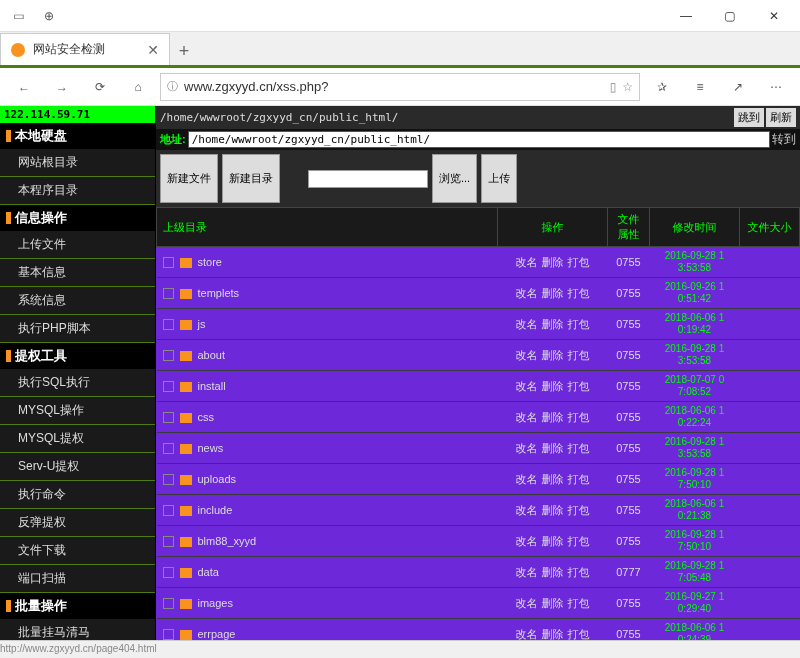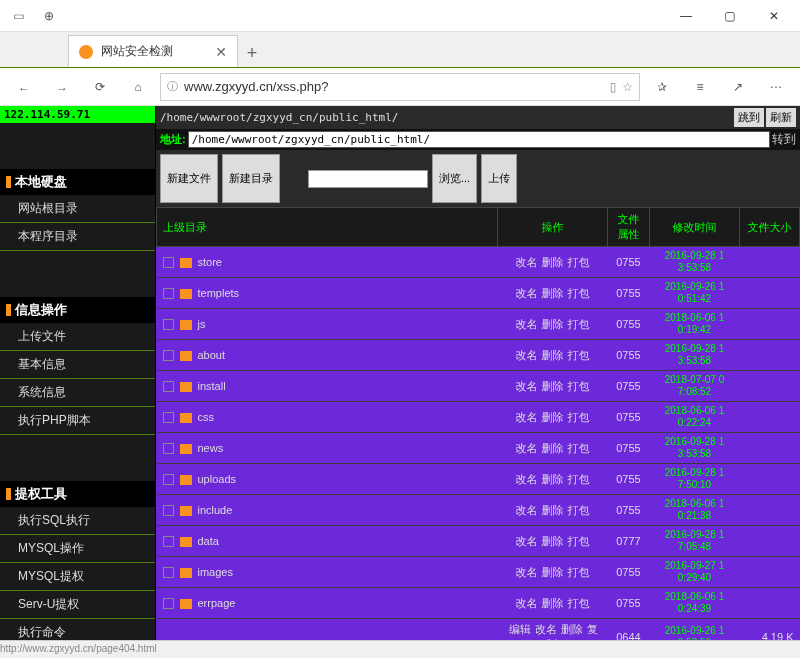--- a/index.html
+++ b/index.html
@@ -5,42 +5,42 @@
 * { box-sizing: border-box; margin: 0; padding: 0; }
 body { font-family: "Microsoft YaHei", Arial, sans-serif; font-size: 12px; background: #f0f0f0; width: 800px; height: 658px; overflow: hidden; }
 
 
 .titlebar { height: 32px; background: #fff; border-bottom: 1px solid #e0e0e0; display: flex; align-items: center; justify-content: flex-end; padding: 0 4px; }
 .titlebar .win-btn { width: 44px; height: 28px; display: flex; align-items: center; justify-content: center; color: #333; }
 .titlebar-left { flex: 1; display: flex; align-items: center; }
 .tb-icon { width: 30px; height: 28px; display: flex; align-items: center; justify-content: center; color: #555; }
 
 
-.tabstrip { height: 36px; background: #f0f0f0; display: flex; align-items: flex-end; padding-left: 68px; border-bottom: 1px solid #4d7c0f; position: relative; }
+.tabstrip { height: 36px; background: #f0f0f0; display: flex; align-items: flex-end; border-bottom: 3px solid #4d7c0f; position: relative; }
 .tab { height: 32px; background: #fff; border: 1px solid #ccc; border-bottom: none; display: flex; align-items: center; padding: 0 10px; min-width: 170px; gap: 8px; }
 .tab .favicon { width: 14px; height: 14px; background: #f7931e; border-radius: 50%; }
 .tab .tab-title { flex: 1; font-size: 12px; color: #333; }
 .tab .tab-close { color: #666; font-size: 14px; }
 .newtab { width: 28px; height: 28px; display: flex; align-items: center; justify-content: center; color: #666; font-size: 18px; }
 
 
 .toolbar { height: 38px; background: #fff; border-bottom: 1px solid #e0e0e0; display: flex; align-items: center; padding: 0 8px; gap: 6px; }
 .tool-btn { width: 32px; height: 30px; display: flex; align-items: center; justify-content: center; color: #555; }
 .urlbar { flex: 1; height: 28px; border: 1px solid #ccc; display: flex; align-items: center; padding: 0 6px; gap: 6px; background: #fff; }
 .urlbar .lock { color: #888; font-size: 11px; }
 .urlbar input { flex: 1; border: none; outline: none; font-size: 13px; color: #333; background: transparent; }
 .urlbar .url-icon { color: #888; }
 
 
 .content { display: flex; height: calc(658px - 32px - 36px - 38px); background: #2a2a2a; }
 
 
 .sidebar { width: 156px; background: #1a1a1a; color: #ccc; overflow-y: auto; border-right: 1px solid #000; }
 .ip-label { background: #00ff00; color: #000; padding: 2px 4px; font-size: 11px; font-family: monospace; font-weight: bold; }
-.side-header { background: #000; color: #fff; padding: 4px 6px; font-weight: bold; font-size: 13px; display: flex; align-items: center; gap: 4px; margin-top: 46px; }
+.side-header { background: #000; color: #fff; padding: 4px 6px; font-weight: bold; font-size: 13px; display: flex; align-items: center; gap: 4px; }
 .side-header::before { content: ''; width: 5px; height: 12px; background: #f7931e; }
 .side-item { padding: 5px 6px 5px 18px; color: #ddd; font-size: 12px; border-bottom: 1px solid #4d7c0f; cursor: pointer; }
 
 
 .main { flex: 1; background: #6d28d9; color: #ccc; display: flex; flex-direction: column; overflow: hidden; }
 .path-row { display: flex; align-items: center; padding: 2px 4px; gap: 2px; background: #2a2a2a; }
 .path-row .path-text { flex: 1; font-family: monospace; font-size: 11px; color: #ddd; }
 .path-row .path-btn { background: #ddd; color: #000; padding: 2px 4px; font-size: 11px; cursor: pointer; }
 .addr-row { display: flex; align-items: center; padding: 2px 4px; gap: 2px; background: #111; }
 .addr-row .addr-label { color: #00ff00; font-size: 11px; font-weight: bold; }
@@ -216,20 +216,27 @@
               <td class="fsize"></td>
             </tr>
             <tr>
               <td><span class="chk"></span><span class="folder-icon"></span><span>include</span></td>
               <td style="text-align: center;"><span class="op-link">改名</span><span class="op-link">删除</span><span class="op-link">打包</span></td>
               <td class="perm">0755</td>
               <td class="mtime">2018-06-06 1<br>0:21:38</td>
               <td class="fsize"></td>
             </tr>
             <tr>
+              <td><span class="chk"></span><span class="folder-icon"></span><span>blm88_xyyd</span></td>
+              <td style="text-align: center;"><span class="op-link">改名</span><span class="op-link">删除</span><span class="op-link">打包</span></td>
+              <td class="perm">0755</td>
+              <td class="mtime">2016-09-28 1<br>7:50:10</td>
+              <td class="fsize"></td>
+            </tr>
+            <tr>
               <td><span class="chk"></span><span class="folder-icon"></span><span>data</span></td>
               <td style="text-align: center;"><span class="op-link">改名</span><span class="op-link">删除</span><span class="op-link">打包</span></td>
               <td class="perm">0777</td>
               <td class="mtime">2016-09-28 1<br>7:05:48</td>
               <td class="fsize"></td>
             </tr>
             <tr>
               <td><span class="chk"></span><span class="folder-icon"></span><span>images</span></td>
               <td style="text-align: center;"><span class="op-link">改名</span><span class="op-link">删除</span><span class="op-link">打包</span></td>
               <td class="perm">0755</td>

